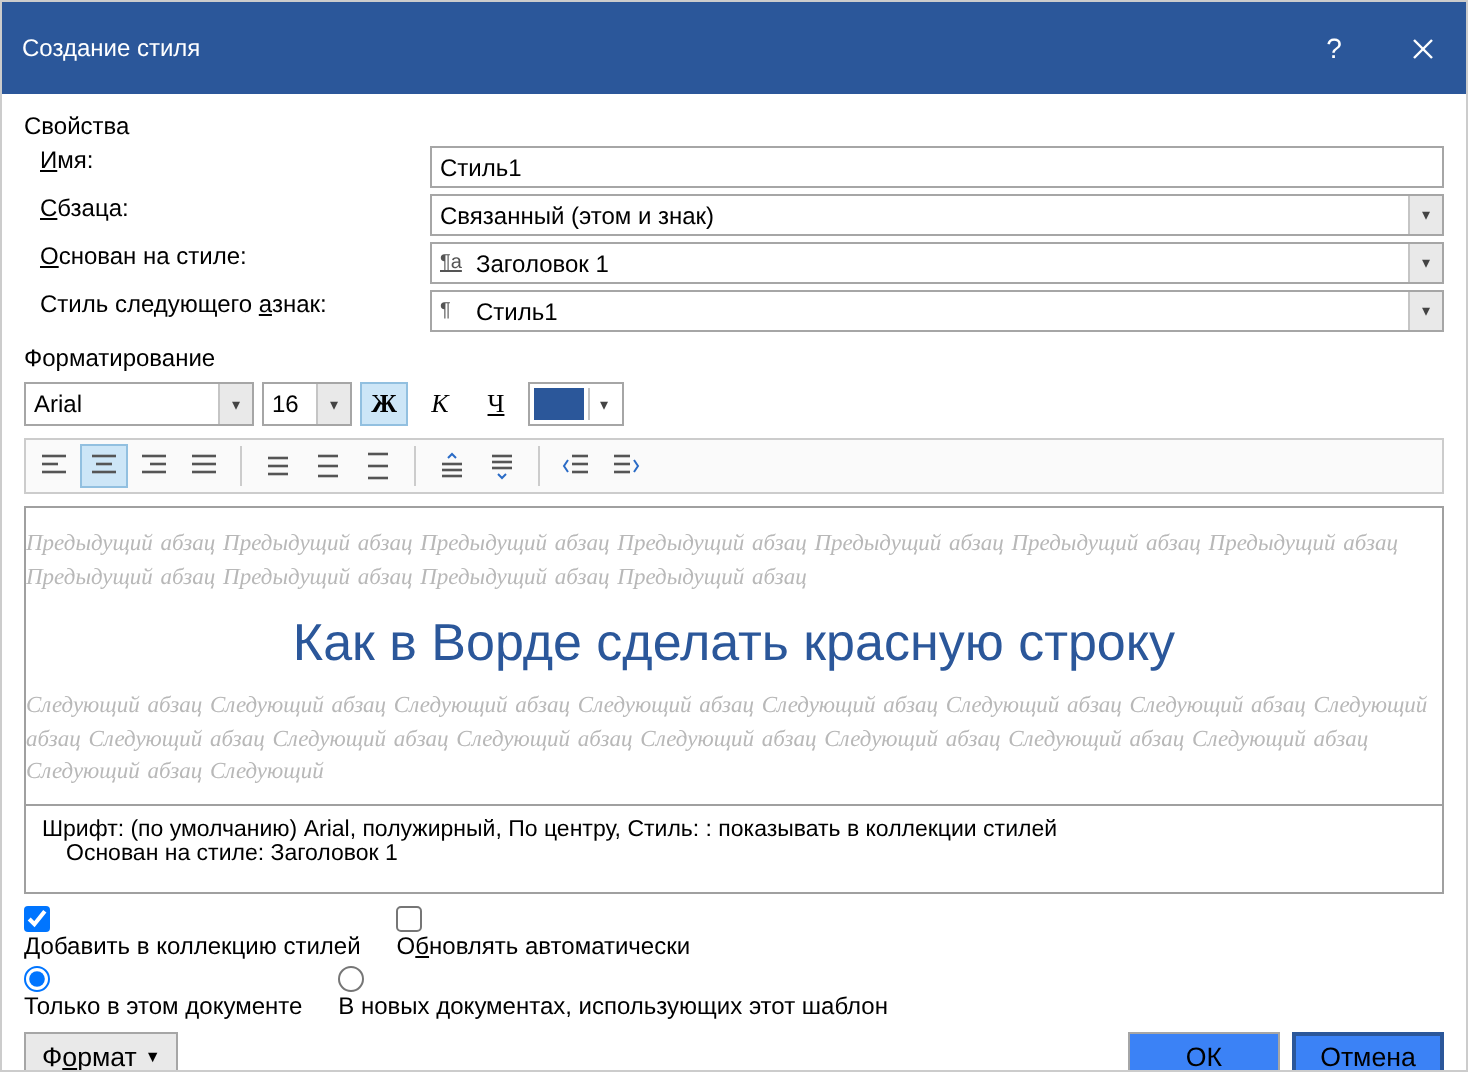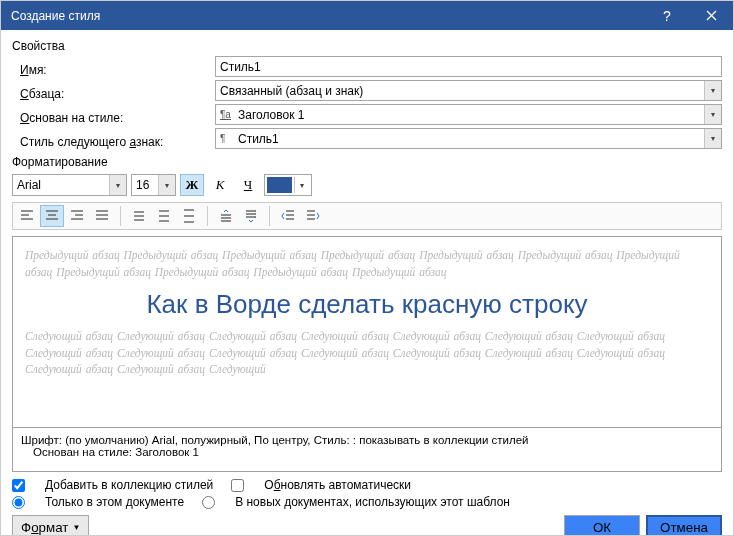--- a/index.html
+++ b/index.html
@@ -1,22 +1,22 @@
 <!DOCTYPE html>
 <html><head>
 <meta charset="utf-8">
 <style>
   * { box-sizing: border-box; margin: 0; padding: 0; }
   body { font-family: "Segoe UI", Tahoma, sans-serif; font-size: 12px; color: #000; background: #fff; width: 734px; height: 536px; overflow: hidden; border: 1px solid #ccc;}
-  .titlebar { background: #2b579a; color: #fff; height: 29px; display: flex; align-items: center; padding: 0 0 0 10px; }
+  .titlebar { background: #2b579a; color: #fff; height: 46px; display: flex; align-items: center; padding: 0 0 0 10px; }
   .titlebar .title { flex: 1; font-size: 12px; }
   .titlebar .btn { width: 44px; height: 30px; display: flex; align-items: center; justify-content: center; font-size: 14px; cursor: default; }
   .dlg { padding: 6px 11px 8px 11px; }
   .section-label { font-size: 12px; margin: 3px 0 3px 0; }
-  .row { display: flex; align-items: flex-end; margin: 3px 0; }
+  .row { display: flex; align-items: flex-start; margin: 3px 0; }
   .row .lbl { width: 203px; padding-left: 8px; }
   .underline { text-decoration: underline; }
   input[type=text].field, .combo { height: 21px; border: 1px solid #a6a6a6; background: #fff; padding: 0 4px; font-size: 12px; font-family: inherit; }
   input[type=text].field { flex: 1; }
   .combo { flex: 1; display: flex; align-items: center; position: relative; }
   .combo .combo-icon { margin-right: 4px; font-size: 10px; color:#555; display:inline-block; width:14px; }
   .combo .combo-text { flex: 1; white-space: nowrap; overflow: hidden; }
   .combo .combo-arrow { width: 17px; height: 19px; border-left: 1px solid #c5c5c5; position:absolute; right:0; top:0; background:#e9e9e9; display:flex; align-items:center; justify-content:center; font-size:8px; color:#444;}
   .fmt-bar { display: flex; align-items: center; gap: 4px; margin: 5px 0 6px 0; flex-wrap: wrap; }
   .font-combo { width: 115px; height: 22px; border:1px solid #a6a6a6; display:flex; align-items:center; padding:0 18px 0 4px; position:relative; }
@@ -29,26 +29,26 @@
   .btn3.under { text-decoration: underline; }
   .color-btn { width: 48px; height: 22px; border:1px solid #a6a6a6; display:flex; align-items:center; padding:2px; position:relative; gap:2px;}
   .color-sw { flex:1; height:100%; background:#2b579a; border:1px solid #2b579a; }
   .color-arrow { width:15px; display:flex; align-items:center; justify-content:center; font-size:8px; color:#444; border-left:1px solid #c5c5c5; height:100%;}
   .para-bar { display:flex; align-items:center; gap:1px; margin: 0 0 6px 0; padding:2px 2px; border:1px solid #ccc; background:#fafafa; flex-wrap:wrap;}
   .sep { width:1px; height:20px; background:#ccc; margin:0 5px; }
   .pbtn { width: 24px; height: 22px; border:1px solid transparent; display:flex; align-items:center; justify-content:center; cursor:default; }
   .pbtn.active { background:#cde6f7; border-color:#92c0e0; }
   .pbtn svg { width:14px; height:14px; }
   .icon-lines line { stroke:#555; stroke-width:1.3; }
-  .preview { border:1px solid #a0a0a0; height:192px; padding: 10px 12px; overflow:hidden; line-height:1.45; }
+  .preview { border:1px solid #a0a0a0; height:150px; padding: 10px 0; overflow:hidden; line-height:1.45; }
   .prev-para { color:#b8b8b8; font-family: "Times New Roman", serif; font-style: italic; font-size: 11.5px; word-spacing:1px; }
   .sample { color:#2b579a; font-weight:normal; font-size: 26px; text-align:center; font-family: Arial, sans-serif; margin: 6px 0 4px 0; }
   .desc-box { border:1px solid #a0a0a0; border-top:none; padding:6px 8px; height:44px; font-size:11.5px; }
   .radiocheck-row { display:flex; align-items:center; gap:18px; margin-top:6px; }
-  .radiocheck-row label { display:flex; align-items:center; gap:20px; cursor:default; }
+  .radiocheck-row label { display:flex; align-items:flex-start; gap:0; cursor:default;flex-direction:column; }
   .bottom-row { display:flex; margin-top:6px; }
   .format-btn { height:24px; border:1px solid #a6a6a6; background:#e9e9e9; padding:0 8px; display:flex; align-items:center; gap:4px; cursor:default; }
   .spacer { flex:1; }
   .cmdbtn { width:76px; height:24px; border:1px solid #a6a6a6; background:#3b82f6; margin-left:6px; cursor:default; }
   .cmdbtn.default { box-shadow: 0 0 0 1px #2b579a inset; border-color:#2b579a; }
   input[type=checkbox],input[type=radio]{ margin:0; }
 </style>
 </head>
 <body>
 
@@ -67,21 +67,21 @@
   <div class="section-label">Свойства</div>
 
   <div class="row">
     <div class="lbl"><span class="underline">И</span><span>мя:</span></div>
     <input type="text" class="field" value="Стиль1" style="">
   </div>
 
   <div class="row">
     <div class="lbl"><span class="underline">С</span><span>бзаца:</span></div>
     <div class="combo">
-      <span class="combo-text">Связанный (абзац и знак)</span>
+      <span class="combo-text">Связанный (этом и знак)</span>
       <span class="combo-arrow">▾</span>
     </div>
   </div>
 
   <div class="row">
     <div class="lbl"><span class="underline">О</span><span>снован на стиле:</span></div>
     <div class="combo">
       <span class="combo-icon"><u>¶a</u></span>
       <span class="combo-text">Заголовок 1</span>
       <span class="combo-arrow">▾</span>

